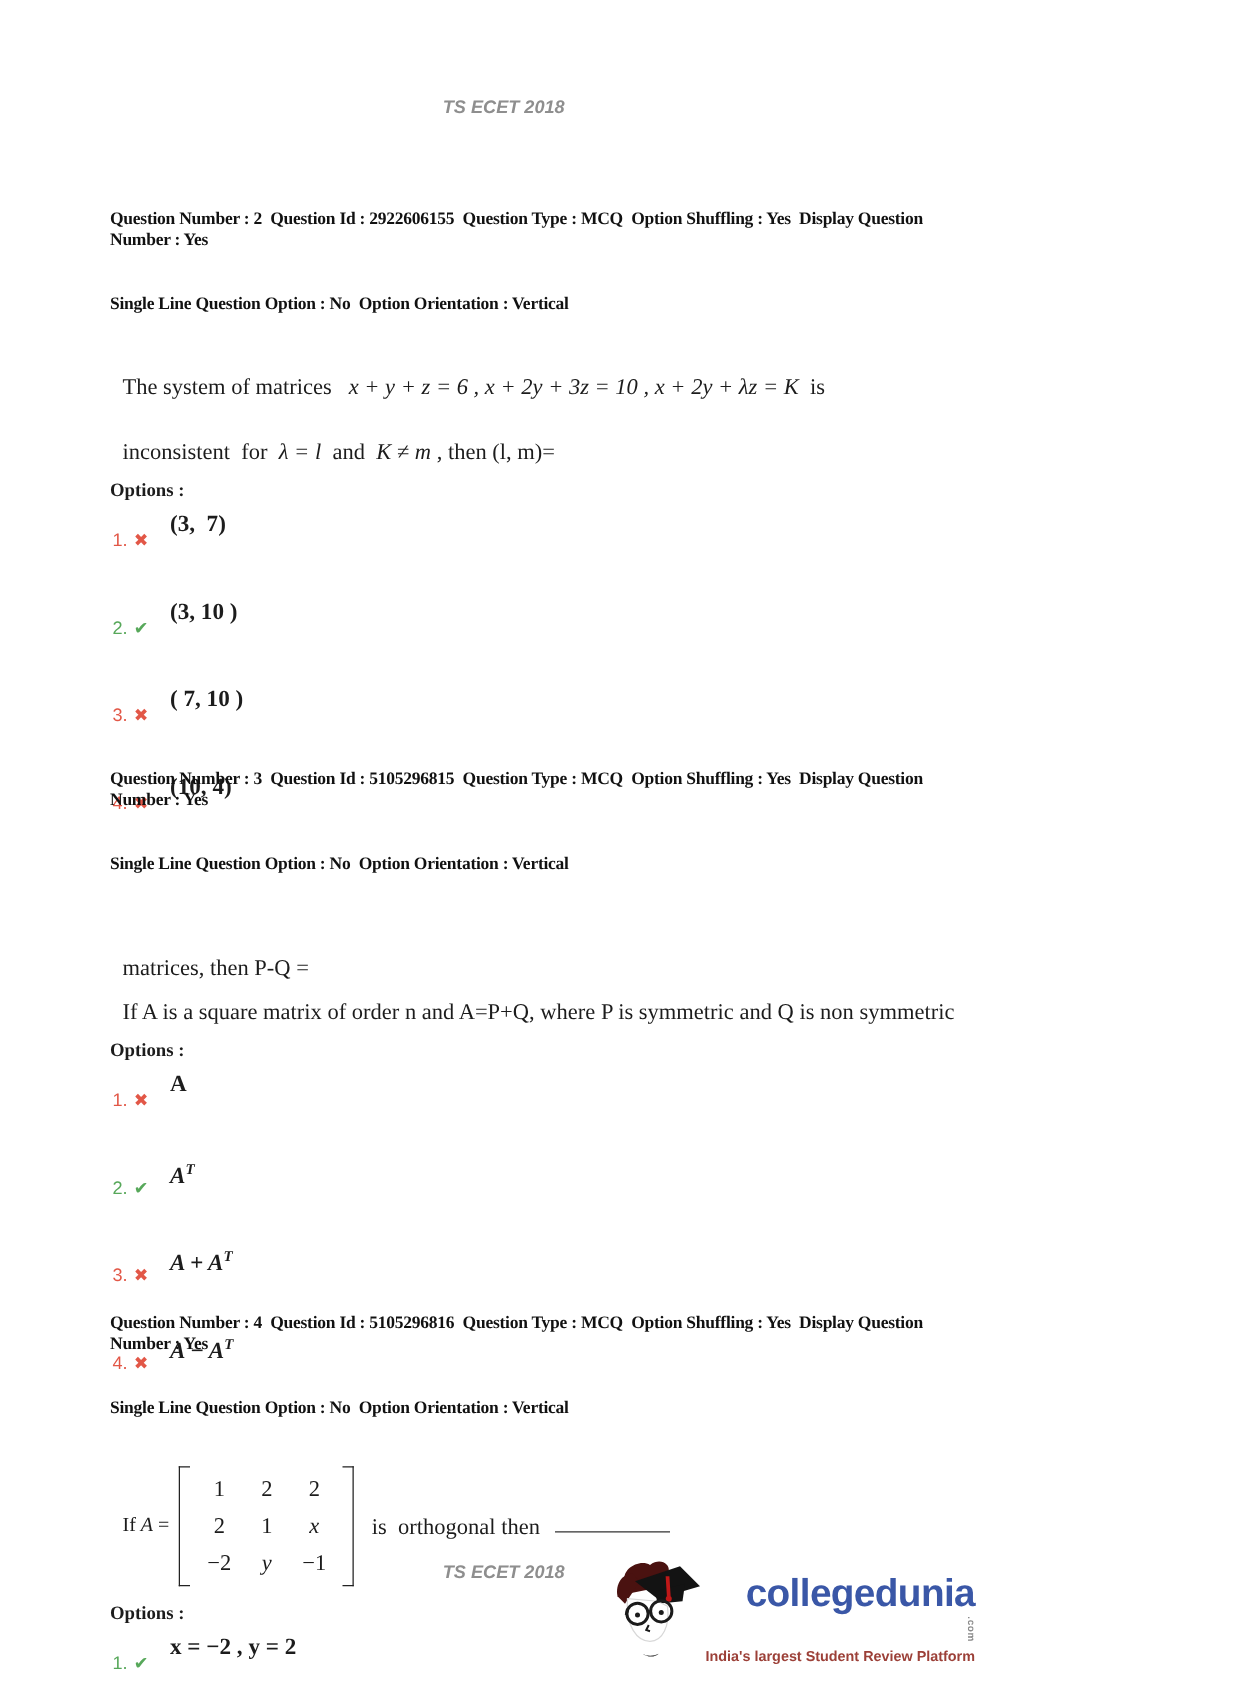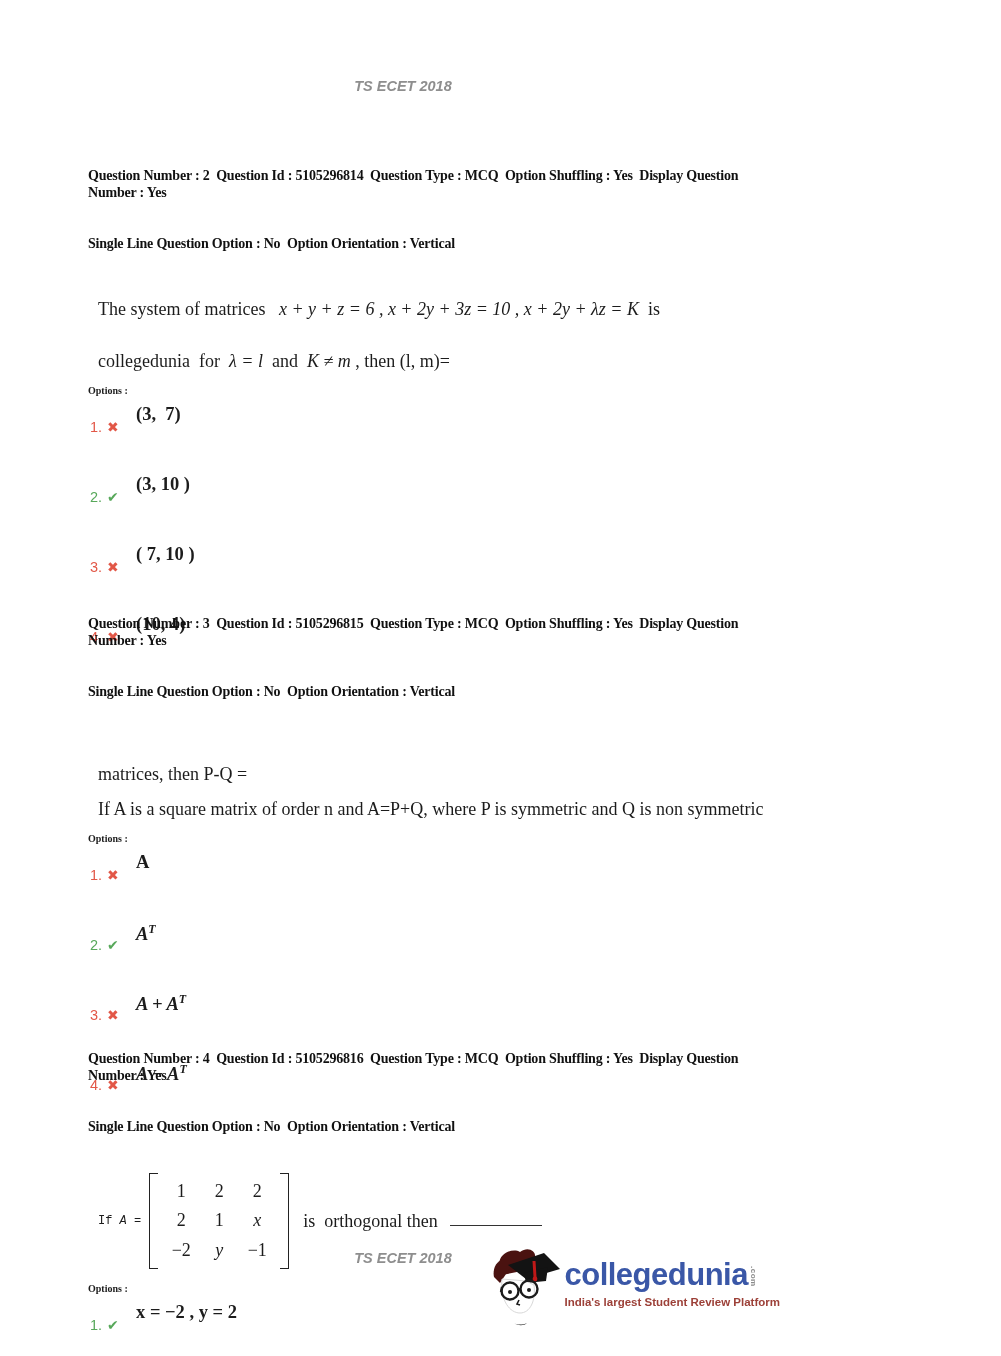--- a/index.html
+++ b/index.html
@@ -35,21 +35,21 @@
   .qline {
     font-size:18px; white-space:pre-wrap; padding-left:10px;
   }
   .m-it { font-style:italic; }
   .q2 .l1 { margin-top:13px; }
   .q2 .l2 { margin-top:31px; }
   .q3 .l1 { margin-top:14px; }
   .q3 .l2 { margin-top:30px; }
 
   .opt-label {
-    font-weight:bold; font-size:10px; margin-top:13px; white-space:pre;
+    font-weight:bold; font-size:15px; margin-top:13px; white-space:pre;
   }
   .opts { margin-top:8px; }
   .opt { position:relative; height:70px; }
   .opt-head {
     position:absolute; left:2px; top:15px;
     font-family:"Liberation Sans","DejaVu Sans",sans-serif;
     font-size:14.5px; display:flex; align-items:center; gap:5px;
   }
   .opt-num { }
   .mark { font-family:"DejaVu Sans",sans-serif; font-size:14px; line-height:1; }
@@ -57,21 +57,21 @@
   .right .opt-num, .right .mark { color:#57a85a; }
   .opt-body {
     position:absolute; left:48px; top:0;
     font-size:18.5px; font-weight:600; white-space:pre;
   }
   .opt-body sup { font-size:12px; font-style:italic; font-weight:600; }
   .opt-body .var-it { font-style:italic; }
 
   
   .q4-line { display:flex; align-items:center; margin-top:4px; }
-  .q4-intro { font-size:12px; white-space:pre; padding-left:10px;font-family:Liberation Mono, monospace; }
+  .q4-intro { font-size:16px; white-space:pre; padding-left:10px; }
   .matrix-wrap { display:flex; align-items:stretch; margin-left:8px; height:96px; }
   .bracket { width:9px; }
   .bl { border-left:1.6px solid #222; border-top:1.6px solid #222; border-bottom:1.6px solid #222; }
   .br { border-right:1.6px solid #222; border-top:1.6px solid #222; border-bottom:1.6px solid #222; }
   .matrix {
     display:grid; grid-template-columns:repeat(3,38px);
     grid-template-rows:repeat(3,1fr);
     align-items:center; justify-items:center;
     padding:4px 4px; font-size:18px;
   }
@@ -86,21 +86,21 @@
   .q4 .opt { height:56px; }
 
   
   .logo {
     position:absolute; right:26px; top:1243px;
     display:flex; align-items:flex-start;
     font-family:"Liberation Sans","DejaVu Sans",sans-serif;
   }
   .mascot { width:74px; height:86px; margin-right:4px; }
   .logo-textcol { padding-top:16px; }
-  .brand-row { display:flex; align-items:center; }
+  .brand-row { display:flex; align-items:flex-end;flex-direction:column; }
   .brand {
     font-size:31px; font-weight:bold; color:#3a57a7;
     letter-spacing:-0.5px; line-height:1;
   }
   .domain {
     font-size:8px; color:#8a8a8a; font-weight:bold;
     writing-mode:vertical-rl; line-height:1; margin-left:1px; margin-top:3px;
     letter-spacing:0.5px;
   }
   .tagline {
@@ -110,25 +110,25 @@
 </style>
 </head>
 <body>
 
 <div class="page">
 
   <div class="doc-title hdr">TS ECET 2018</div>
 
   <div class="qblock q2">
     <div class="meta">
-      <div>Question Number : 2  Question Id : 5105296814  Question Type : MCQ  Option Shuffling : Yes  Display Question Number : Yes</div>
+      <div>Question Number : 2  Question Id : 2922606155  Question Type : MCQ  Option Shuffling : Yes  Display Question Number : Yes</div>
       <div>Single Line Question Option : No  Option Orientation : Vertical</div>
     </div>
     <div class="qline l1"><span>The system of matrices   </span><span class="m-it">x + y + z = 6 , x + 2y + 3z = 10 , x + 2y + λz = K</span><span>  is</span></div>
-    <div class="qline l2"><span>collegedunia  for  </span><span class="m-it">λ = l</span><span>  and  </span><span class="m-it">K ≠ m</span><span> , then (l, m)=</span></div>
+    <div class="qline l2"><span>inconsistent  for  </span><span class="m-it">λ = l</span><span>  and  </span><span class="m-it">K ≠ m</span><span> , then (l, m)=</span></div>
     <div class="opt-label">Options :</div>
     <div class="opts">
       <div class="opt">
         <div class="opt-head wrong">
           <span class="opt-num">1.</span>
           <span class="mark">✖</span>
         </div>
         <div class="opt-body">(3,  7)</div>
       </div>
       <div class="opt">

